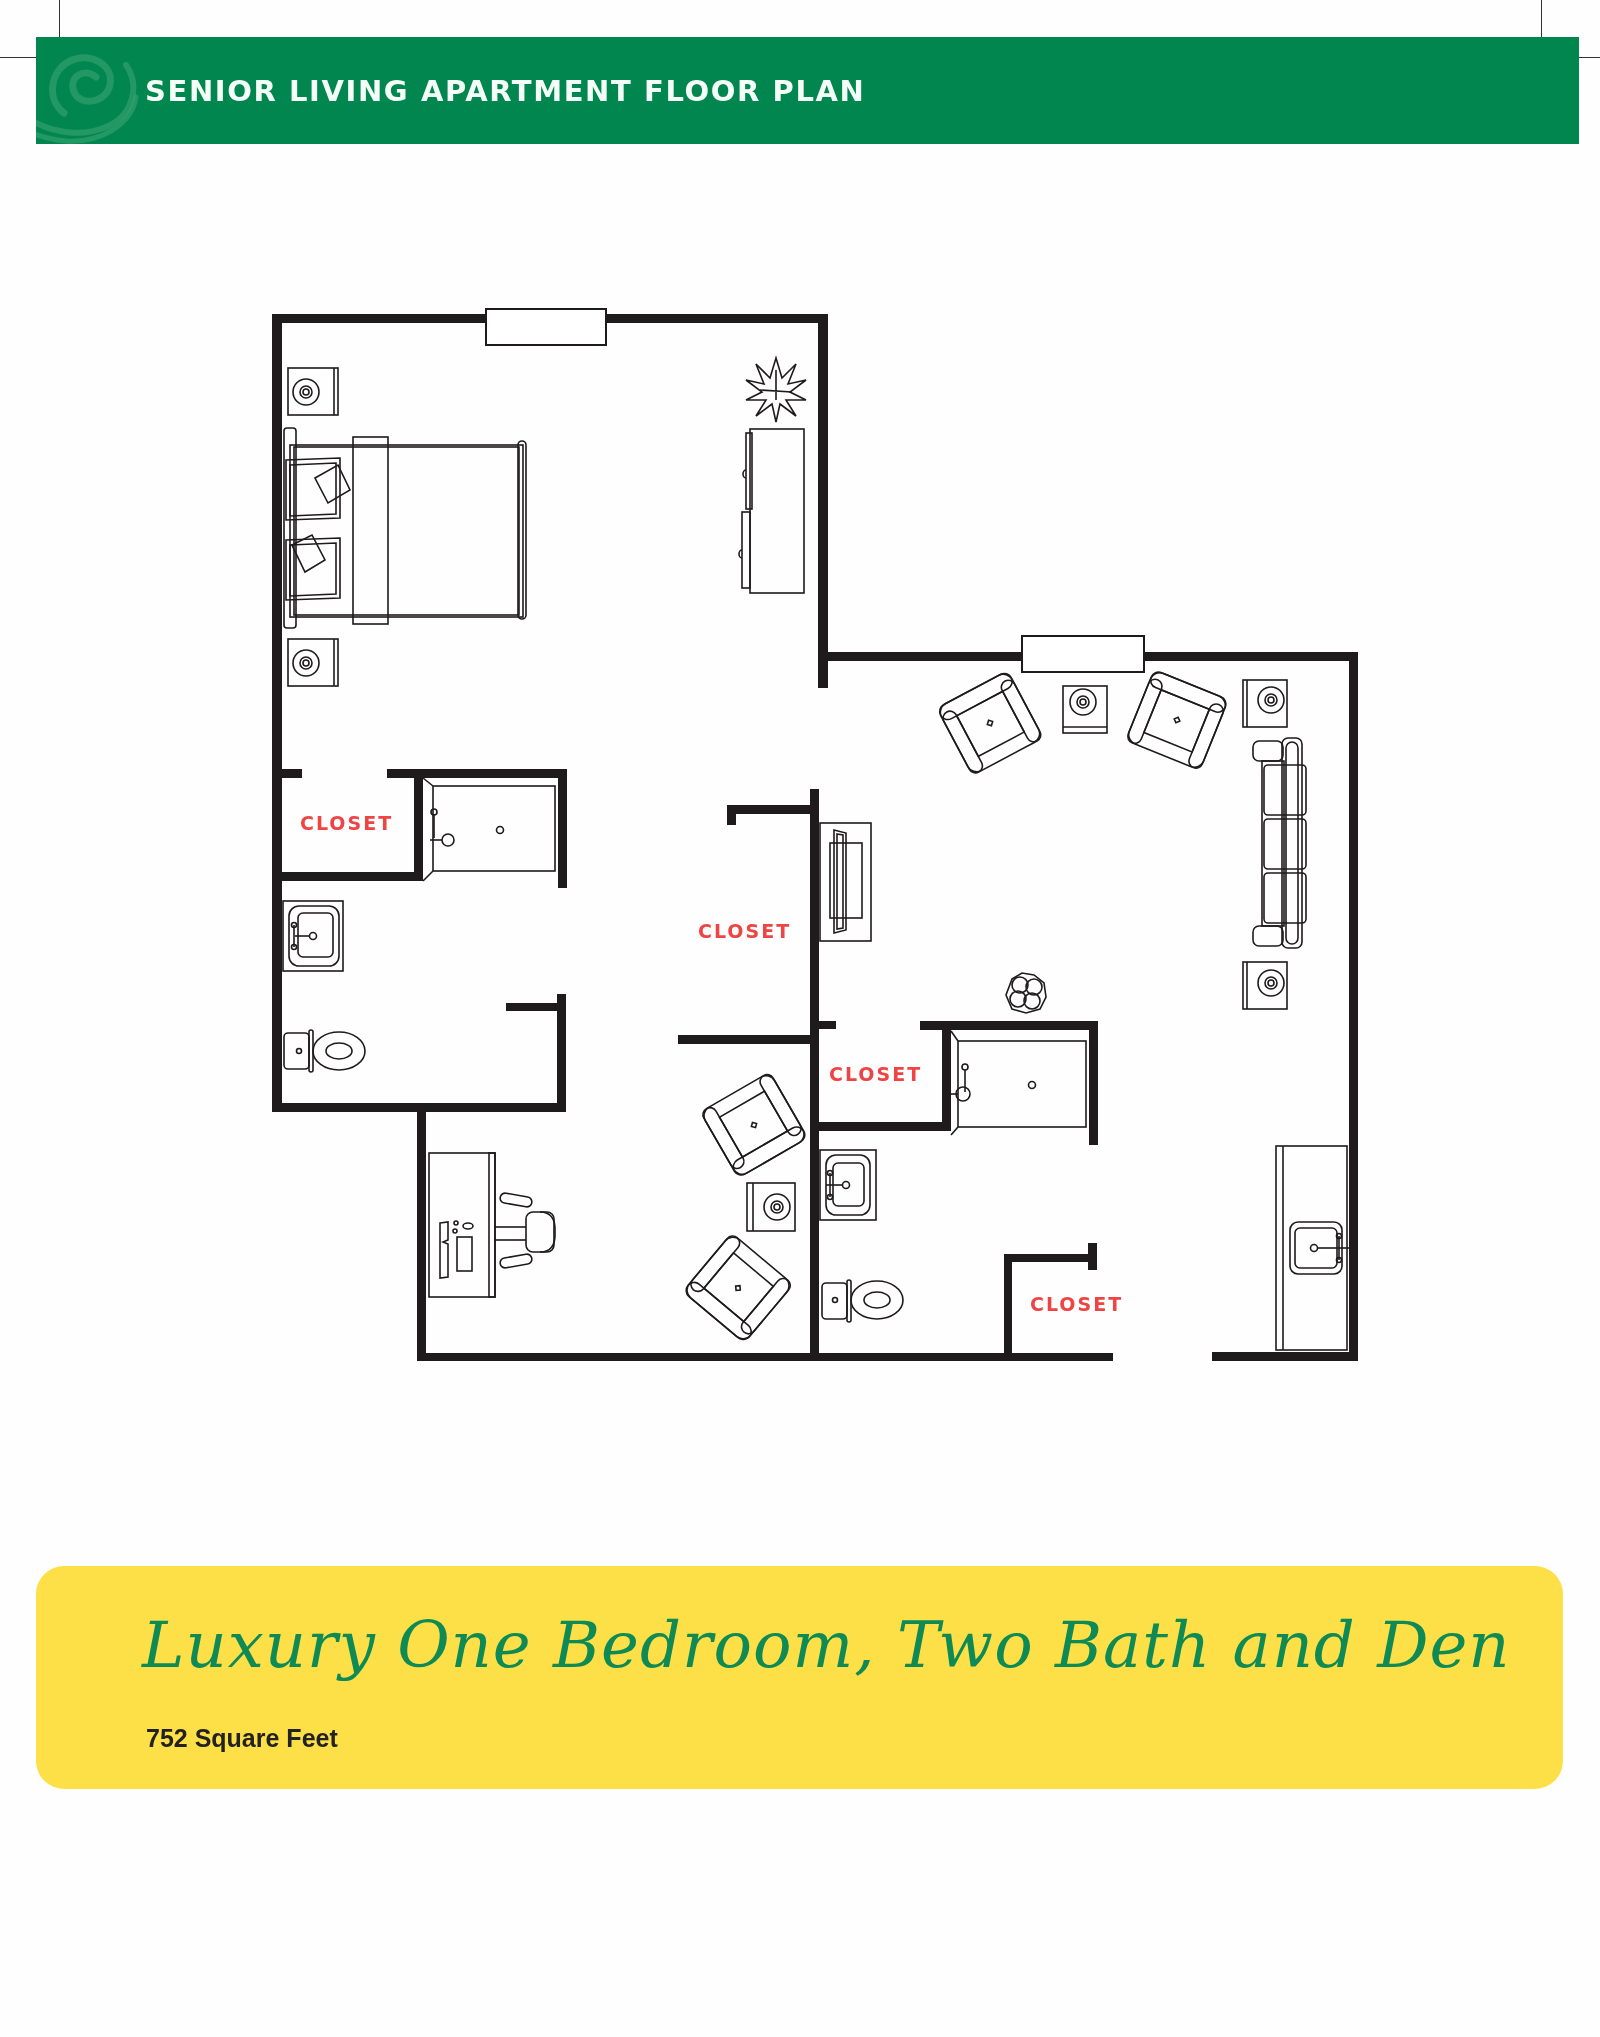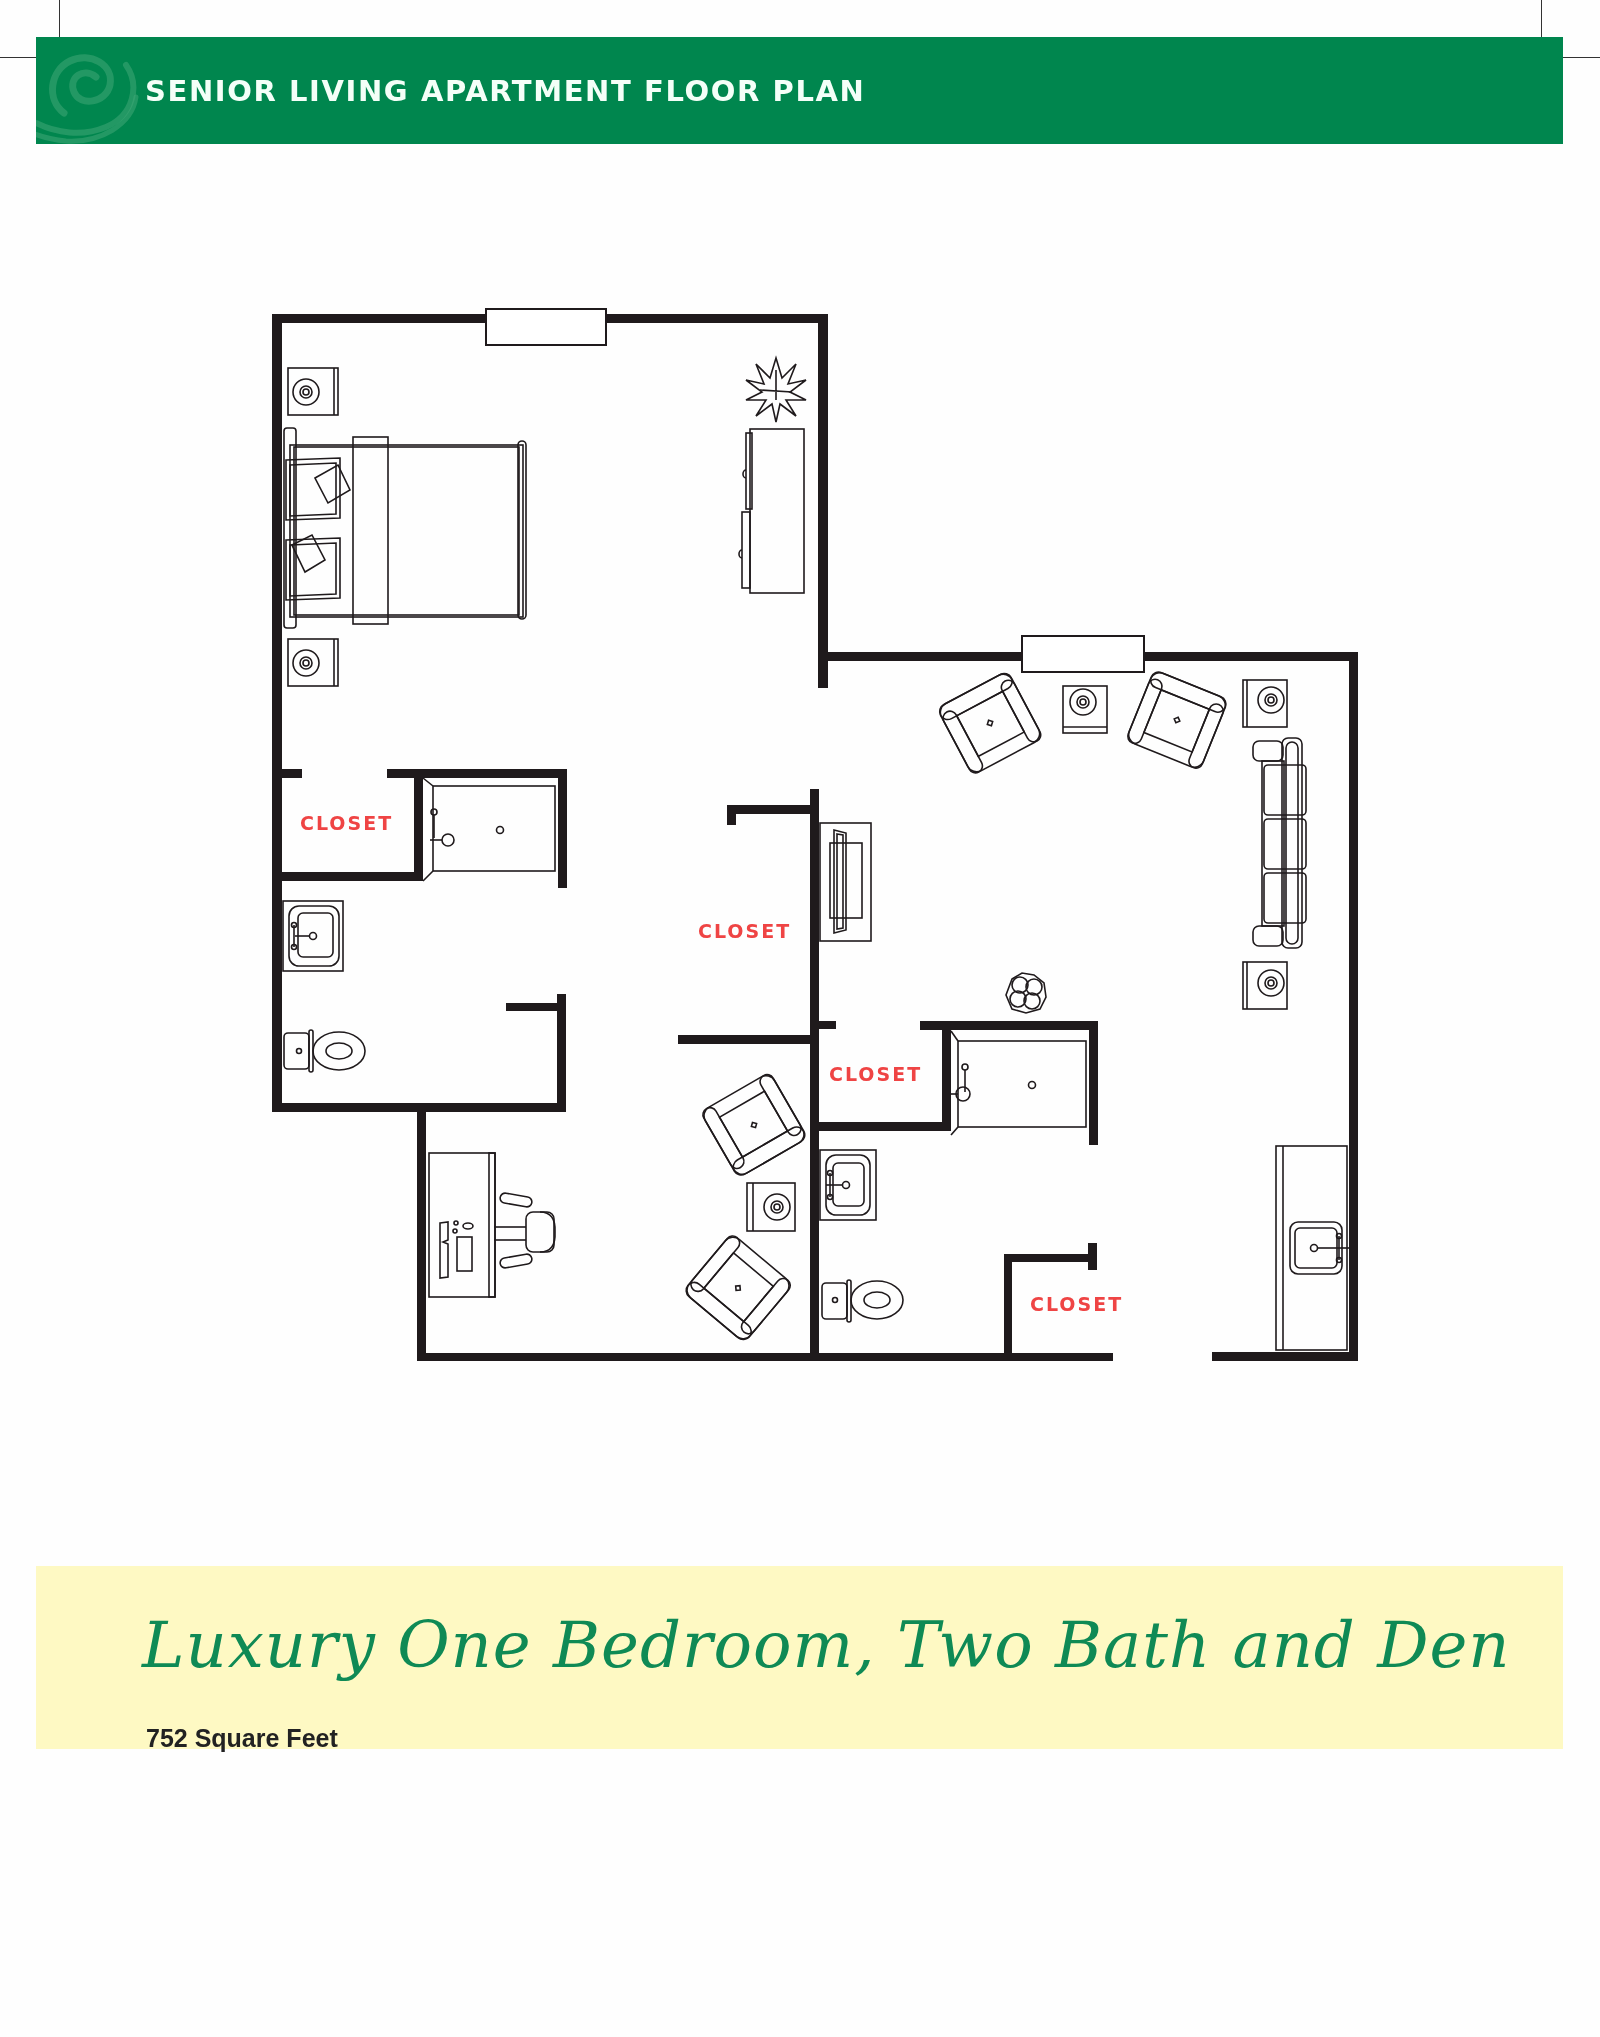--- a/index.html
+++ b/index.html
@@ -1,23 +1,23 @@
 <!DOCTYPE html>
 <html><head>
   <meta charset="utf-8">
   <style>
     html, body { margin: 0; padding: 0; background: #fefefe; }
     body { width: 1600px; height: 2037px; position: relative; overflow: hidden; font-family: "Liberation Sans", sans-serif; }
     .crop { position: absolute; background: #333; }
-    .banner { position: absolute; left: 36px; top: 37px; width: 1527px; height: 107px; background: #00864e; overflow: hidden; }
+    .banner { position: absolute; left: 36px; top: 37px; width: 1527px; height: 107px; background: #00864e; overflow: hidden; padding-left: 16px; }
     .banner-title { position: absolute; left: 109px; top: 50%; transform: translateY(-50%); color: #f4fff8; font-weight: bold; font-size: 29px; letter-spacing: 1.6px; white-space: nowrap; font-family: "DejaVu Sans", sans-serif; }
     .banner-logo { position: absolute; left: 0; top: 0; width: 120px; height: 107px; }
     .plan { position: absolute; left: 0; top: 0; width: 1600px; height: 1500px; }
     .label { position: absolute; font-family: "DejaVu Sans", sans-serif; font-weight: bold; font-size: 19px; letter-spacing: 2px; color: #ef4444; white-space: nowrap; }
-    .panel { position: absolute; left: 36px; top: 1566px; width: 1527px; height: 183px; background: #fef9c3; }
+    .panel { position: absolute; left: 36px; top: 1566px; width: 1527px; height: 223px; background: #fde047; border-radius: 28px; }
     .panel-title { position: absolute; left: 106px; top: 42px; font-family: "DejaVu Serif", serif; font-style: italic; font-size: 64px; color: #0f8a55; white-space: nowrap; letter-spacing: 1px; }
     .panel-sub { position: absolute; left: 110px; top: 158px; font-family: "Liberation Sans", sans-serif; font-weight: bold; font-size: 25px; color: #222; white-space: nowrap; }
   </style>
 </head>
 <body>
 
 <div class="crop" style="left:59px;top:0;width:1px;height:37px;"></div>
 <div class="crop" style="left:1541px;top:0;width:1px;height:37px;"></div>
 <div class="crop" style="left:0;top:57px;width:36px;height:1px;"></div>
 <div class="crop" style="left:1563px;top:57px;width:37px;height:1px;"></div>

